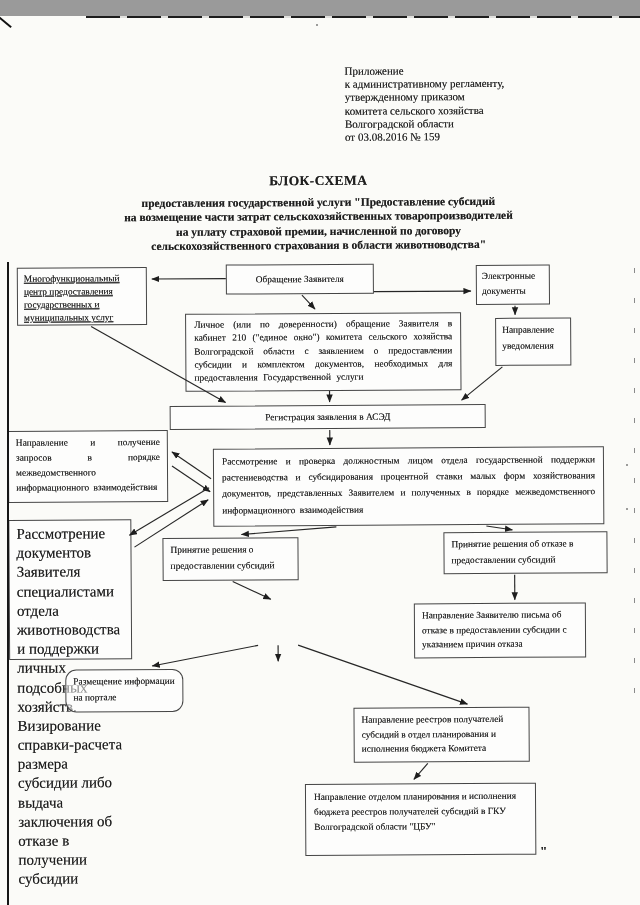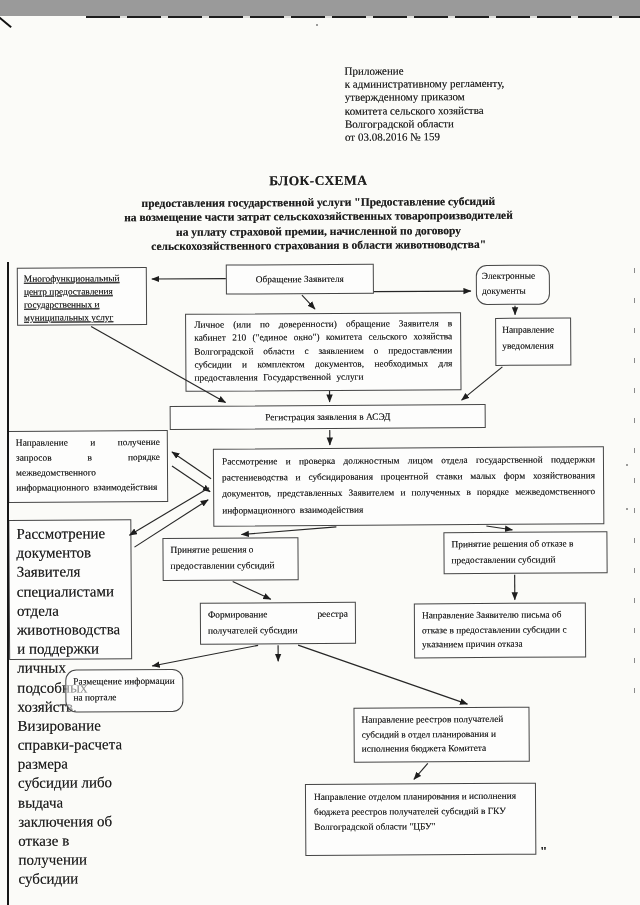--- a/index.html
+++ b/index.html
@@ -14,21 +14,21 @@
   .subtitle{position:absolute;left:0;top:179px;width:100%;text-align:center;font-weight:bold;
             font-size:11.5px;line-height:1.24;}
 
   .node{position:absolute;box-sizing:border-box;border:1px solid #454545;background:rgba(255,255,255,0.55);
         font-size:9.4px;line-height:1.5;padding:3px 6px;}
   .center{display:flex;align-items:center;justify-content:center;text-align:center;padding:1px 4px;}
   .justify{text-align:justify;}
 
   #n-mfc{left:18px;top:250px;width:130px;height:58px;line-height:1.37;padding-top:4px;text-decoration:underline;}
   #n-appeal{left:227px;top:248px;width:148px;height:30px;}
-  #n-edocs{left:477px;top:250px;width:74px;height:40px;line-height:1.6;padding:3px 5px;border-radius:11px;}
+  #n-edocs{left:477px;top:250px;width:74px;height:40px;line-height:1.6;padding:3px 5px;}
   #n-personal{left:186px;top:297px;width:276px;height:78px;line-height:1.42;word-spacing:3px;padding:4px 8px;}
   #n-notify{left:496px;top:303px;width:76px;height:48px;line-height:1.7;padding:4px 6px;}
   #n-register{left:170px;top:389px;width:316px;height:24px;border-width:1.6px;}
   #n-requests{left:8px;top:413px;width:160px;height:72px;line-height:1.6;word-spacing:2px;padding:4px 7px;}
   #n-review{left:213px;top:432px;width:391px;height:78px;line-height:1.72;word-spacing:2px;padding:4px 8px;}
   #n-livestock{left:8px;top:502px;width:123px;height:140px;font-size:15px;line-height:1.28;padding:4px 7px;}
   #n-grant{left:162px;top:521px;width:136px;height:43px;line-height:1.65;padding:4px 7px;}
   #n-refuse{left:443px;top:517px;width:164px;height:42px;line-height:1.65;padding:4px 7px;}
   #n-form{left:199px;top:586px;width:156px;height:42px;line-height:1.65;padding:4px 7px;}
   #n-letter{left:413px;top:588px;width:172px;height:55px;line-height:1.55;padding:4px 7px;}
@@ -81,21 +81,20 @@
     <div id="n-appeal" class="node center txt">Обращение Заявителя</div>
     <div id="n-edocs" class="node txt">Электронные документы</div>
     <div id="n-personal" class="node justify txt">Личное (или по доверенности) обращение Заявителя в кабинет 210 ("единое окно") комитета сельского хозяйства Волгоградской области с заявлением о предоставлении субсидии и комплектом документов, необходимых для предоставления Государственной услуги</div>
     <div id="n-notify" class="node txt">Направление уведомления</div>
     <div id="n-register" class="node center txt">Регистрация заявления в АСЭД</div>
     <div id="n-requests" class="node justify txt">Направление и получение запросов в порядке межведомственного информационного взаимодействия</div>
     <div id="n-review" class="node justify txt">Рассмотрение и проверка должностным лицом отдела государственной поддержки растениеводства и субсидирования процентной ставки малых форм хозяйствования документов, представленных Заявителем и полученных в порядке межведомственного информационного взаимодействия</div>
     <div id="n-livestock" class="node txt">Рассмотрение документов Заявителя специалистами отдела животноводства и поддержки личных подсобных хозяйств. Визирование справки-расчета размера субсидии либо выдача заключения об отказе в получении субсидии</div>
     <div id="n-grant" class="node txt">Принятие решения о предоставлении субсидий</div>
     <div id="n-refuse" class="node txt">Принятие решения об отказе в предоставлении субсидий</div>
-    <div id="n-form" class="node justify txt">Формирование реестра получателей субсидии</div>
     <div id="n-letter" class="node txt">Направление Заявителю письма об отказе в предоставлении субсидии с указанием причин отказа</div>
     <div id="n-portal" class="node txt">Размещение информации на портале</div>
     <div id="n-send" class="node txt">Направление реестров получателей субсидий в отдел планирования и исполнения бюджета Комитета</div>
     <div id="n-gku" class="node txt">Направление отделом планирования и исполнения бюджета реестров получателей субсидий в ГКУ Волгоградской области "ЦБУ"</div>
 
     <svg class="arrows" width="640" height="905" viewBox="0 0 640 905" aria-hidden="true">
       <defs>
         <marker id="ah" markerWidth="9" markerHeight="8" refX="7.5" refY="3.5" orient="auto" markerUnits="userSpaceOnUse">
           <polygon points="0,0.3 8,3.5 0,6.7" fill="#1e1e1e"></polygon>
         </marker>

